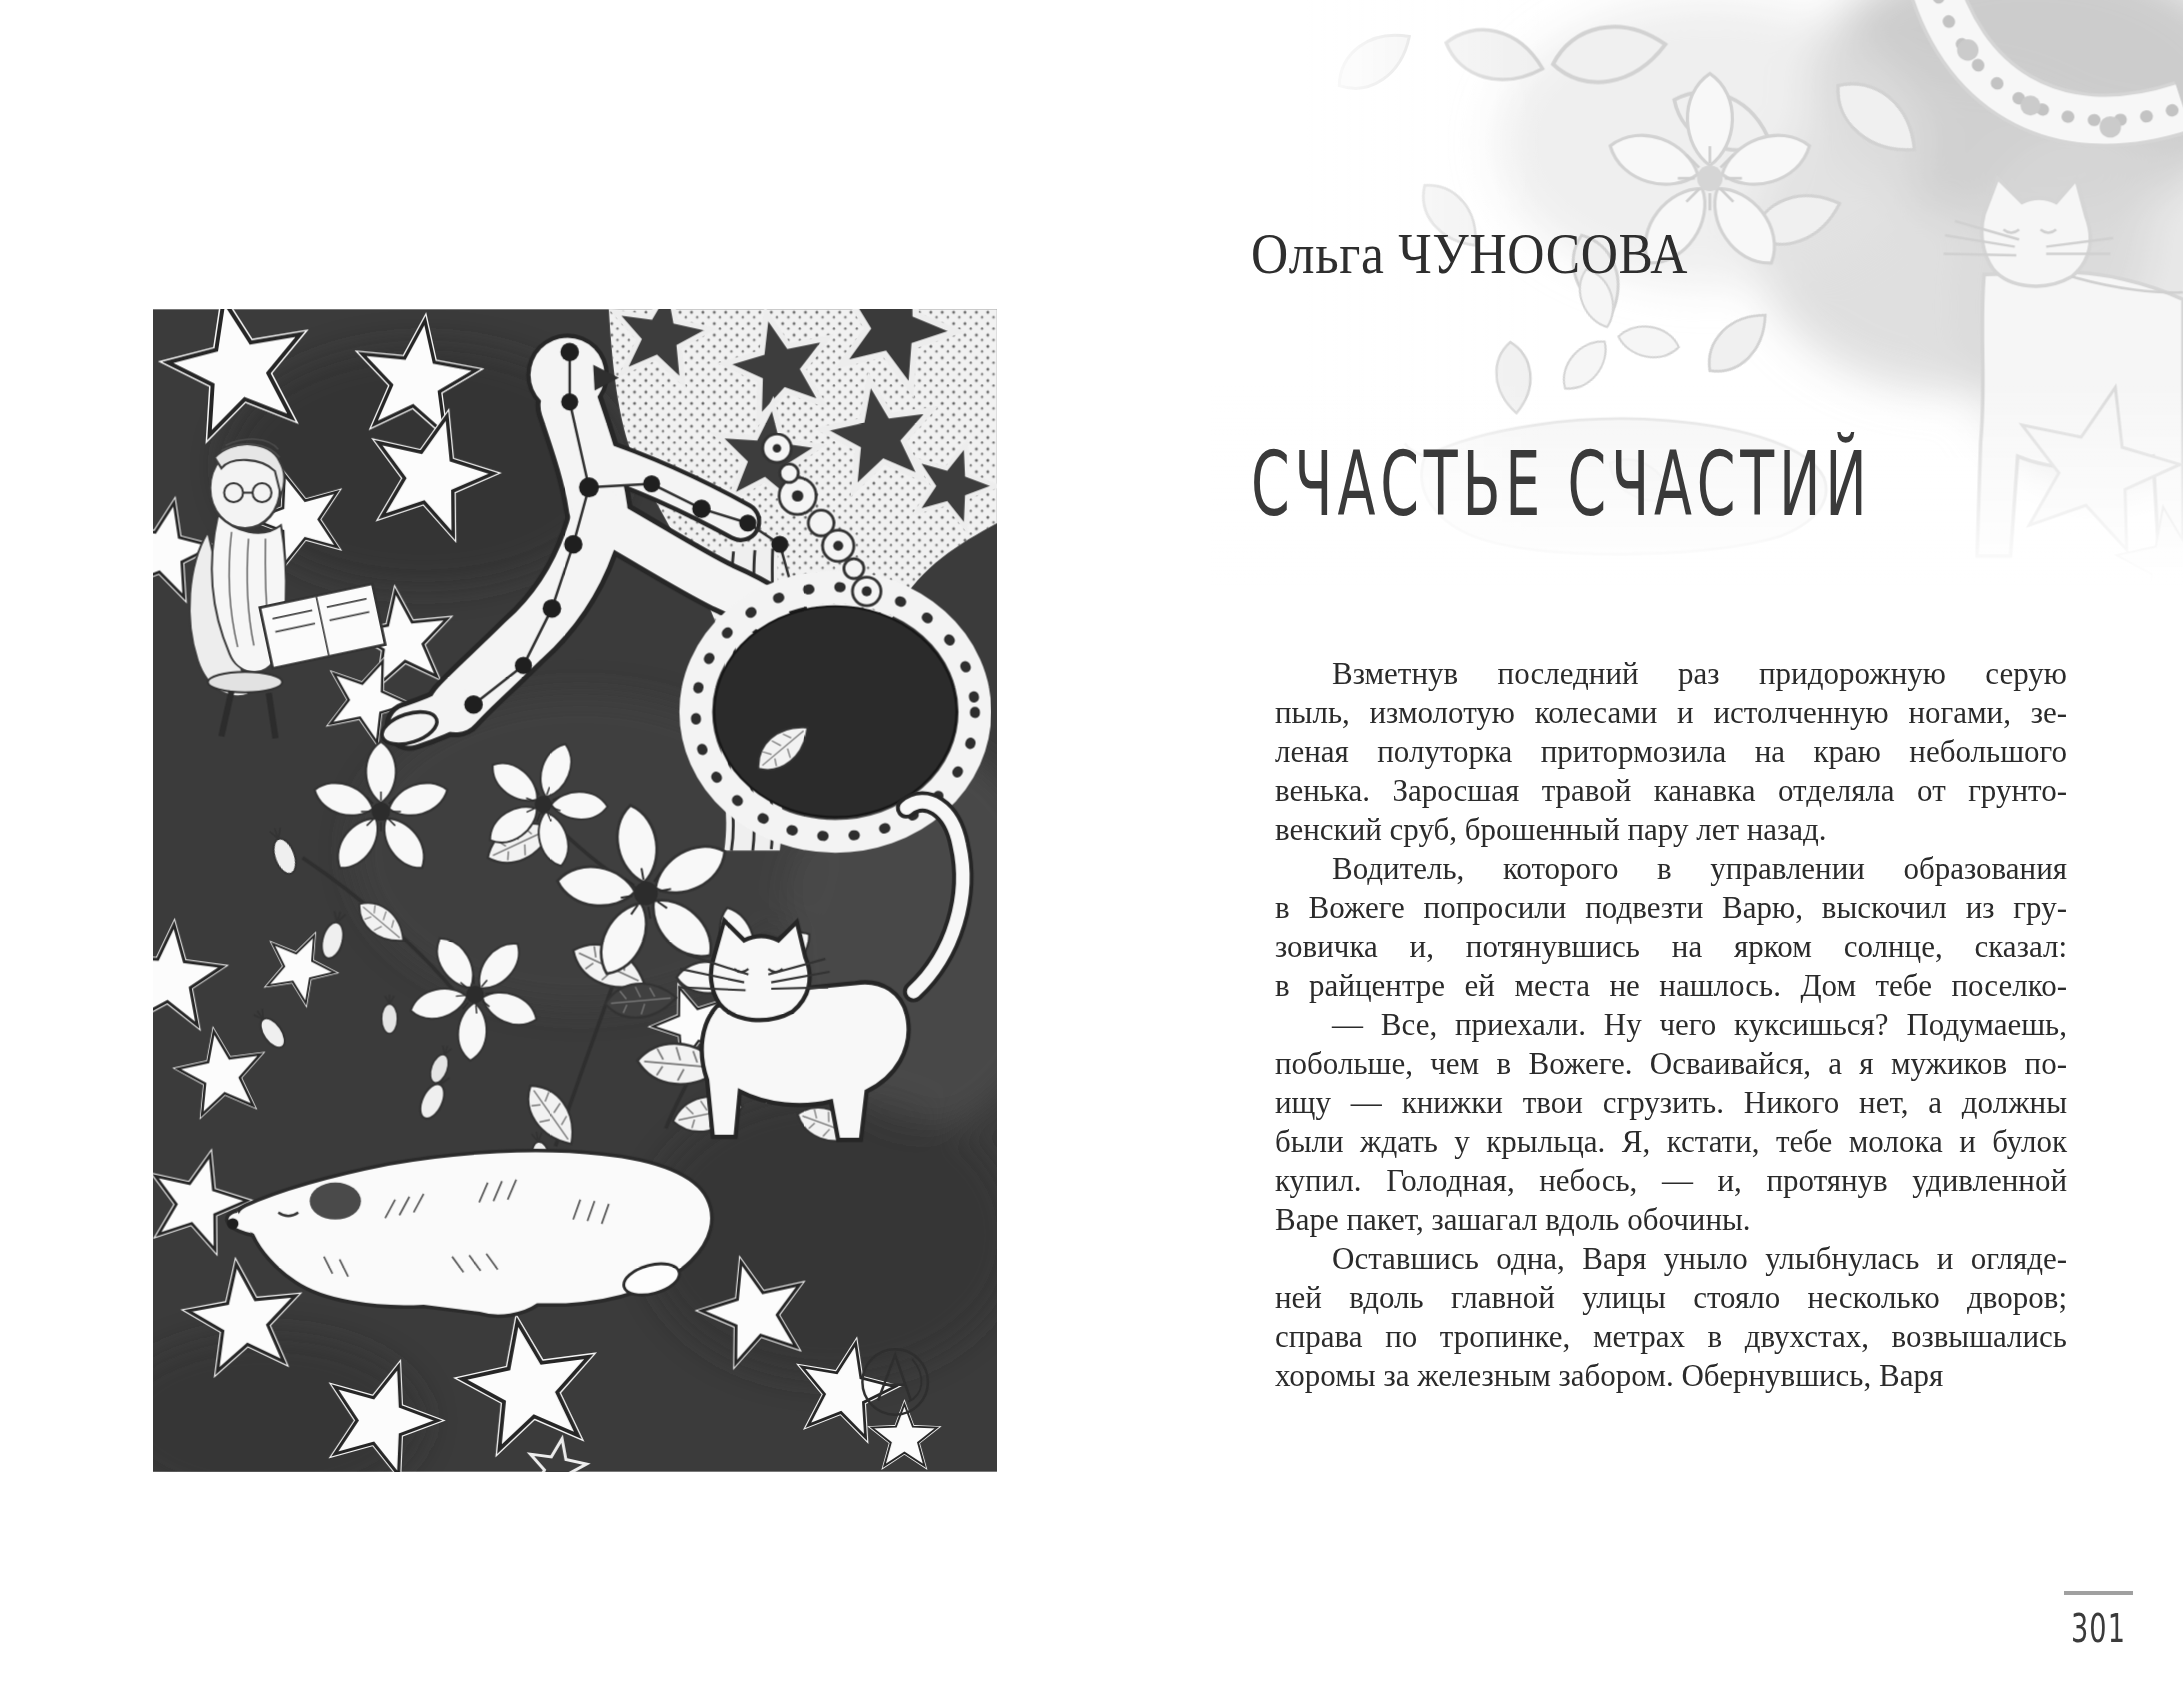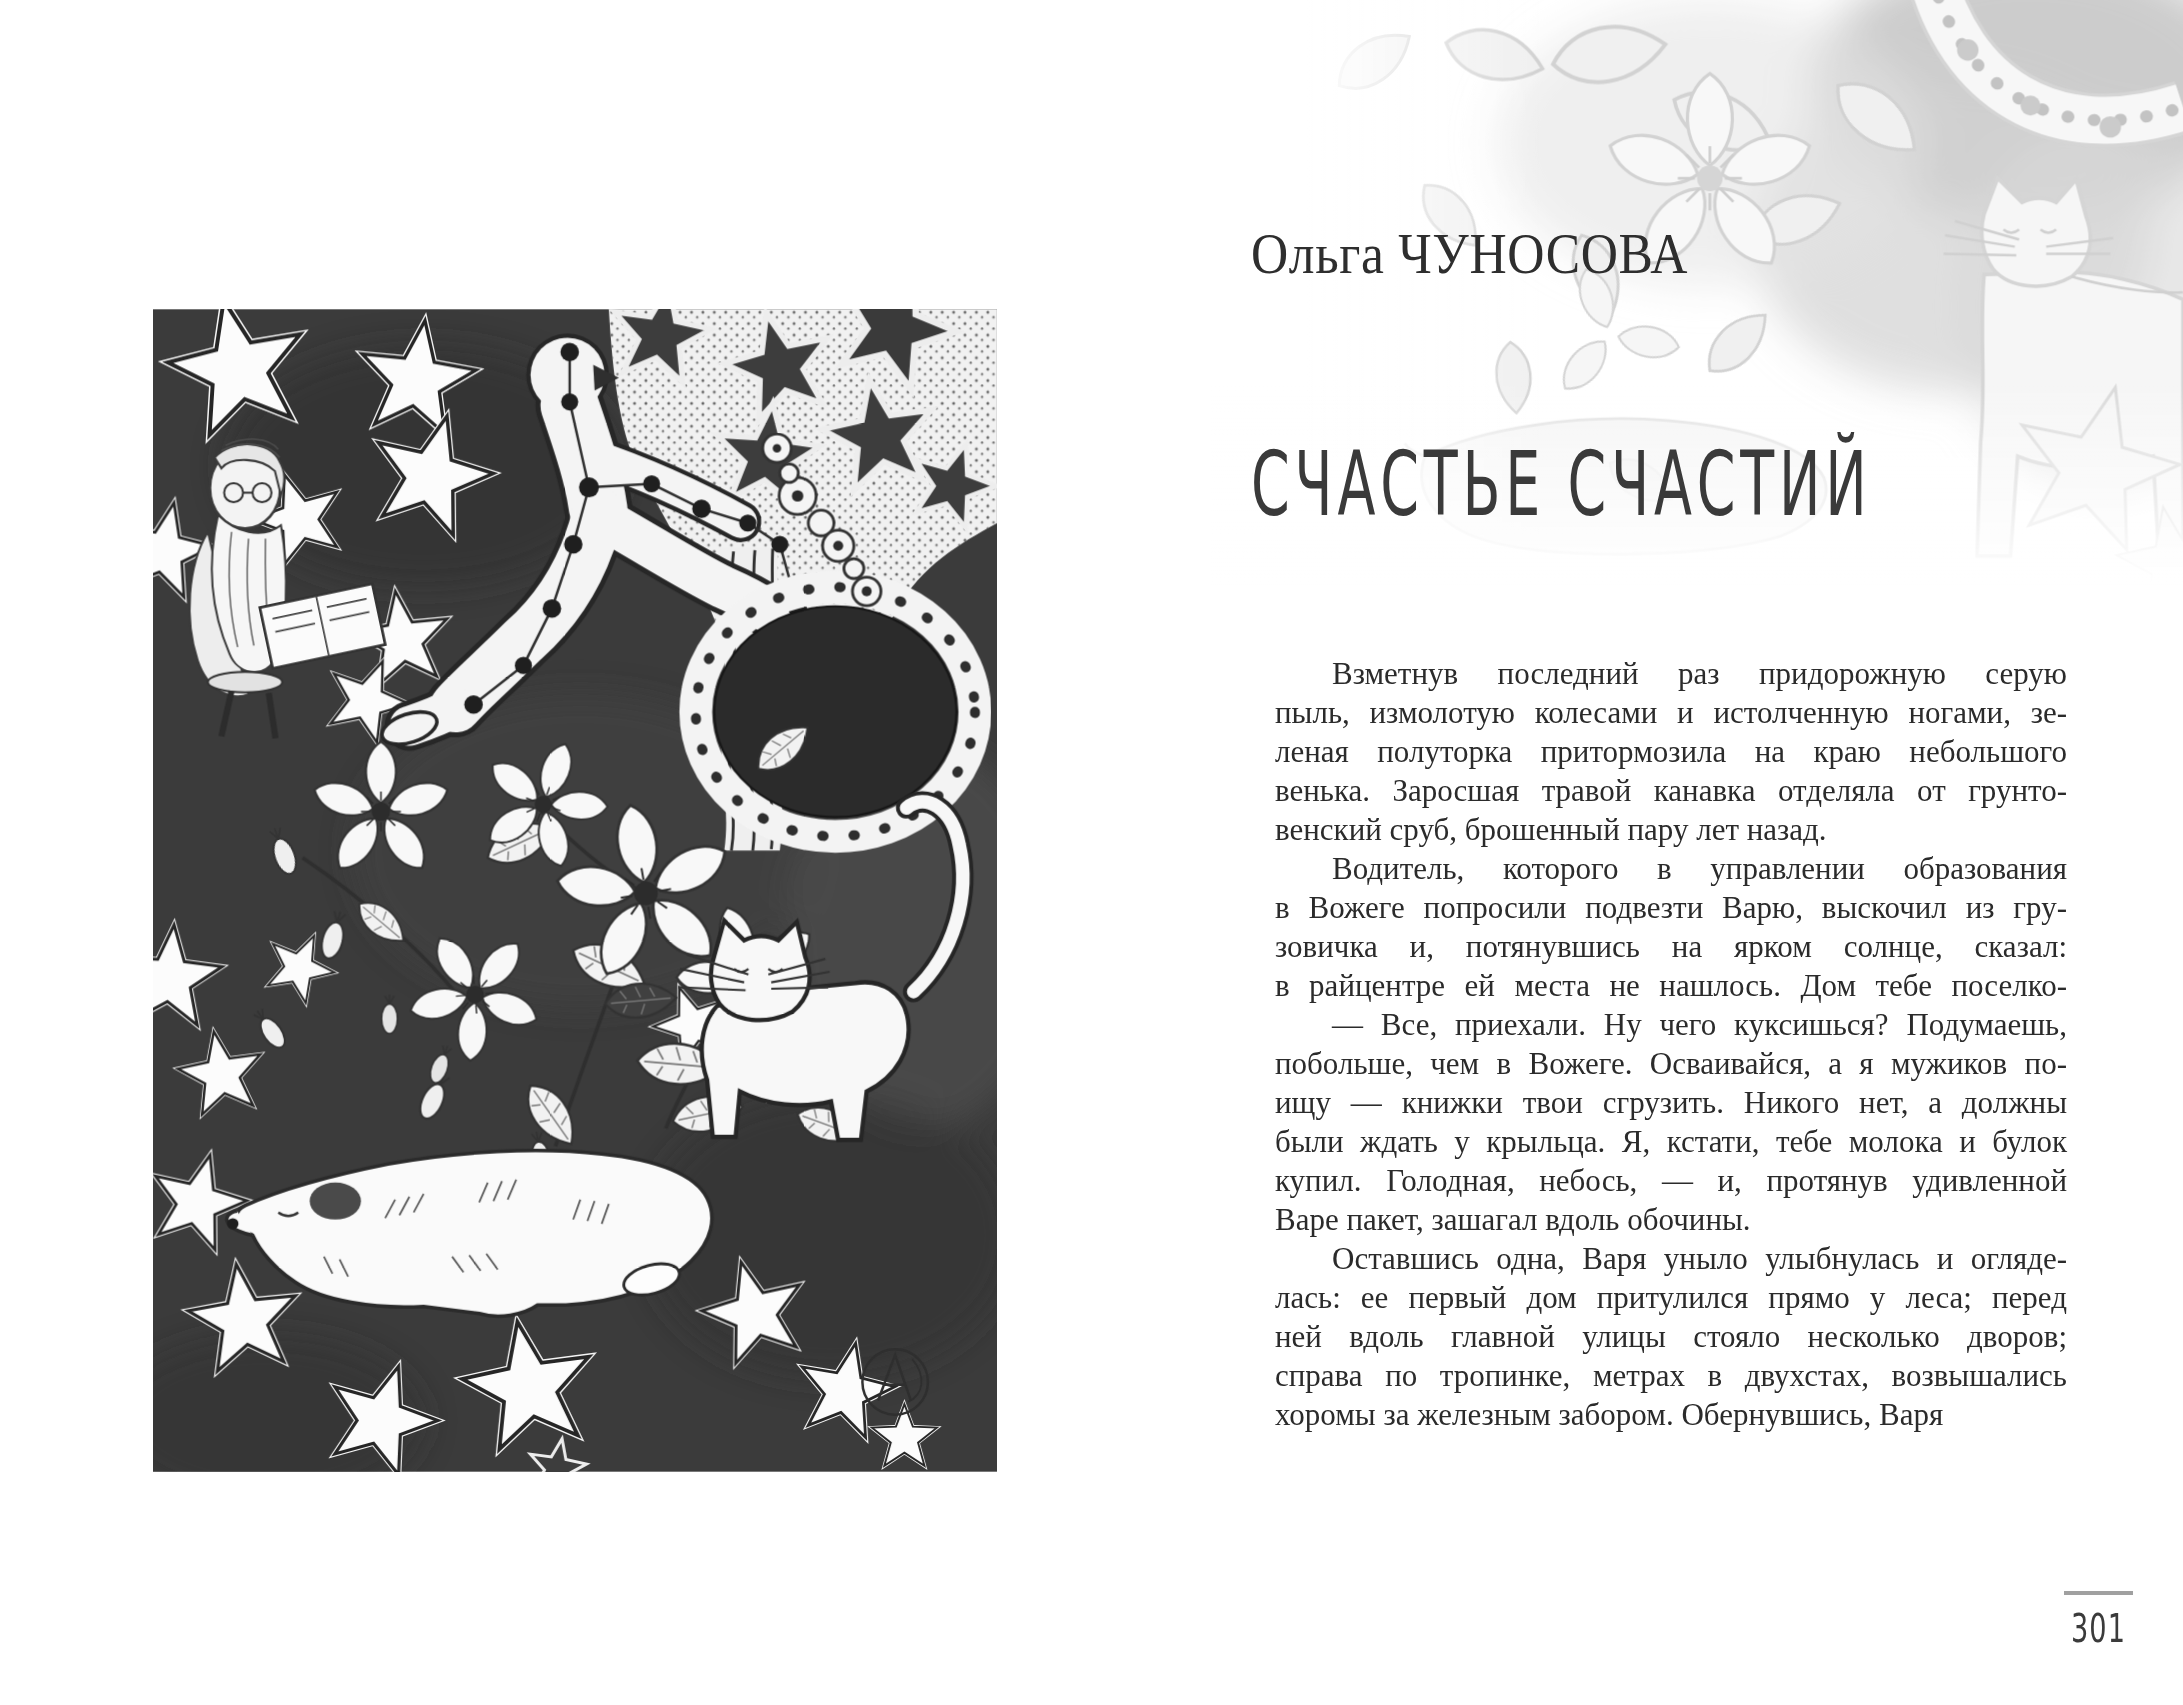--- a/index.html
+++ b/index.html
@@ -423,21 +423,20 @@
       <div class="line">в райцентре ей места не нашлось. Дом тебе поселко-</div>
       <div class="line first">— Все, приехали. Ну чего куксишься? Подумаешь,</div>
       <div class="line">побольше, чем в Вожеге. Осваивайся, а я мужиков по-</div>
       <div class="line">ищу — книжки твои сгрузить. Никого нет, а должны</div>
       <div class="line">были ждать у крыльца. Я, кстати, тебе молока и булок</div>
       <div class="line">купил. Голодная, небось, — и, протянув удивленной</div>
       <div class="line final">Варе пакет, зашагал вдоль обочины.</div>
     </div>
     <div class="para">
       <div class="line first">Оставшись одна, Варя уныло улыбнулась и огляде-</div>
-      <div class="line">лась: ее первый дом притулился прямо у леса; перед</div>
       <div class="line">ней вдоль главной улицы стояло несколько дворов;</div>
       <div class="line">справа по тропинке, метрах в двухстах, возвышались</div>
       <div class="line final">хоромы за железным забором. Обернувшись, Варя</div>
     </div>
   </div>
 
 <div class="page-rule"></div>
 <div class="page-number">301</div>
 
 

